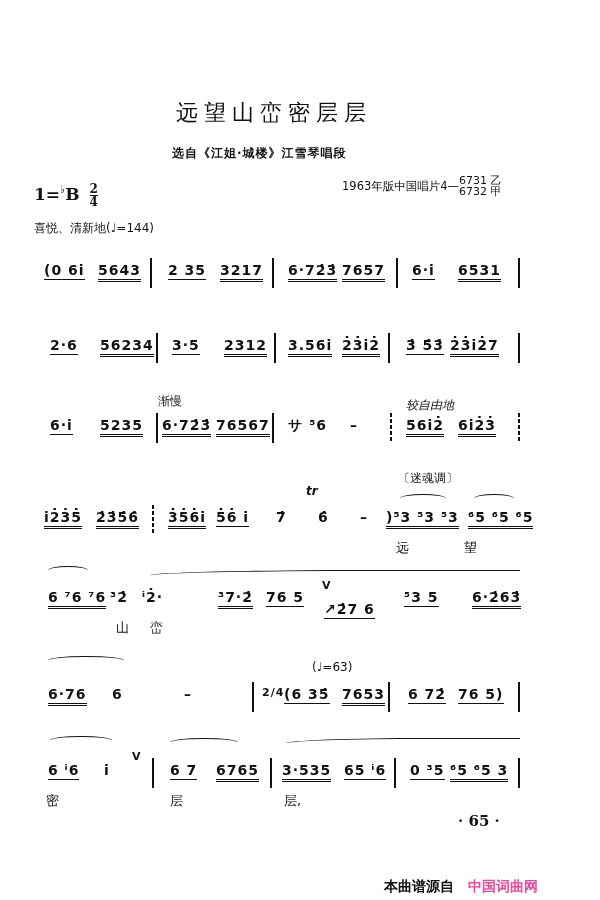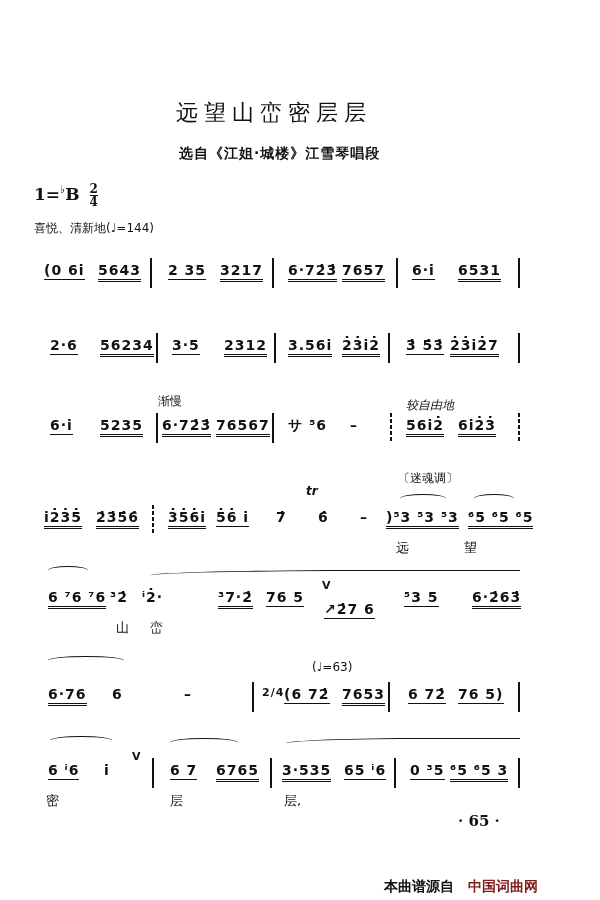--- a/index.html
+++ b/index.html
@@ -1,57 +1,60 @@
 <!DOCTYPE html>
 <html><head>
 <meta charset="utf-8">
 <style>
   html, body { margin:0; padding:0; }
   body { width:600px; height:900px; background:#ffffff; position:relative; overflow:hidden;
          font-family:"DejaVu Serif", serif; color:#111; }
   .abs { position:absolute; }
   .title { left:176px; top:98px; font-size:22px; letter-spacing:6px; font-family:"DejaVu Sans", sans-serif; }
-  .subtitle { left:179px; top:145px; font-size:14px; font-weight:bold; letter-spacing:1px; font-family:"DejaVu Sans", sans-serif; }
+  .subtitle { left:172px; top:145px; font-size:12px; font-weight:bold; letter-spacing:1px; font-family:"DejaVu Sans", sans-serif; }
   .key { left:34px; top:183px; font-size:17px; font-weight:bold; }
   .key .frac { display:inline-block; vertical-align:middle; text-align:center; font-size:12px; line-height:12px; margin-left:4px; }
   .key .frac span { display:block; }
   .tempo { left:34px; top:220px; font-size:12px; font-family:"DejaVu Sans", sans-serif; }
   .credits { left:342px; top:175px; font-size:11.5px; line-height:19px; font-family:"DejaVu Sans", sans-serif; }
   .credits .rec { position:relative; }
   .credits .rec .stack { display:inline-block; vertical-align:middle; font-size:11px; line-height:11px; }
   .credits .rec .stack span { display:block; }
   .row { position:absolute; left:44px; width:476px; height:40px; }
   .bar { position:absolute; top:2px; width:2px; height:30px; background:#111; }
   .bar.dashed { background:repeating-linear-gradient(#111 0 4px, transparent 4px 6px); }
   .grp { position:absolute; top:6px; font-family:"DejaVu Sans", sans-serif; font-weight:bold; font-size:14px; letter-spacing:1px; white-space:nowrap; }
   .grp.u1 { border-bottom:1px solid #111; padding-bottom:1px; }
   .grp.u2 { border-bottom:3px double #111; padding-bottom:1px; }
   .lyric { position:absolute; top:36px; font-size:13px; font-family:"DejaVu Sans", sans-serif; }
   .anno { position:absolute; font-size:12px; font-family:"DejaVu Sans", sans-serif; }
   .slur { position:absolute; border-top:1.5px solid #111; border-radius:50% 50% 0 0; height:8px; }
   .pageno { left:458px; top:812px; font-size:15px; font-weight:bold; }
   .source { left:384px; top:878px; font-size:14px; font-weight:bold; font-family:"DejaVu Sans", sans-serif; }
-  .source .site { color:#7f1d1d; margin-left:14px; }
+  .source .site { color:#ec4899; margin-left:14px; }
 </style>
 </head>
 <body>
 
 <div class="abs title">远望山峦密层层</div>
 <div class="abs subtitle">选自《江姐·城楼》江雪琴唱段</div>
 
 <div class="abs key">
   <span>1=</span><sup style="font-size:11px;">♭</sup><span>B</span>
   <span class="frac">
     <span style="border-bottom:1px solid #111;">2</span>
     <span>4</span>
   </span>
 </div>
 <div class="abs tempo">喜悦、清新地(♩=144)</div>
 
 <div class="abs credits">
+  <div class="rec">
+    <span>1963年版中国唱片4—</span><span class="stack"><span>6731 乙</span><span>6732 甲</span></span>
+  </div>
 </div>
 
 <div class="row" style="top:256px;">
   <span class="grp u1" style="left:0px;">(0 6i</span>
   <span class="grp u2" style="left:54px;">5643</span>
   <div class="bar" style="left:106px;"></div>
   <span class="grp u1" style="left:124px;">2 35</span>
   <span class="grp u2" style="left:176px;">3217</span>
   <div class="bar" style="left:228px;"></div>
   <span class="grp u2" style="left:244px;">6·72̇3̇</span>
@@ -130,21 +133,21 @@
 </div>
 
 <div class="slur" style="left:48px; top:656px; width:76px;"></div>
 <div class="anno" style="left:312px; top:660px;">(♩=63)</div>
 <div class="row" style="top:680px;">
   <span class="grp u2" style="left:4px;">6·76</span>
   <span class="grp" style="left:68px;">6</span>
   <span class="grp" style="left:140px;">–</span>
   <div class="bar" style="left:208px;"></div>
   <span class="grp" style="left:218px; font-size:11px;">2/4</span>
-  <span class="grp u1" style="left:240px;">(6 72̇</span>
+  <span class="grp u1" style="left:240px;">(6 35̇</span>
   <span class="grp u2" style="left:298px;">7653</span>
   <div class="bar" style="left:344px;"></div>
   <span class="grp u1" style="left:364px;">6 72̇</span>
   <span class="grp u1" style="left:414px;text-align:center;">76 5)</span>
   <div class="bar" style="left:474px;"></div>
 </div>
 
 <div class="slur" style="left:50px; top:736px; width:62px;"></div>
 <div class="slur" style="left:170px; top:738px; width:68px;"></div>
 <div class="slur" style="left:286px; top:738px; width:234px; border-radius:60% 0 0 0;"></div>

